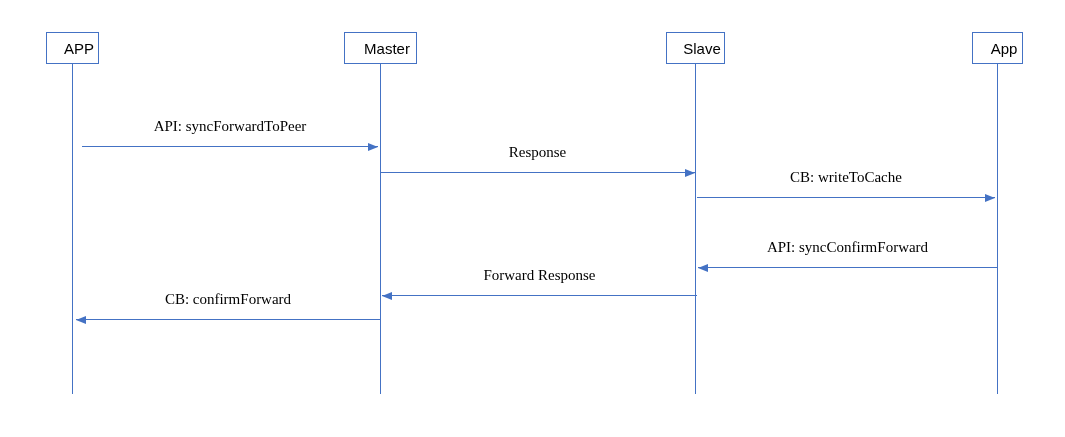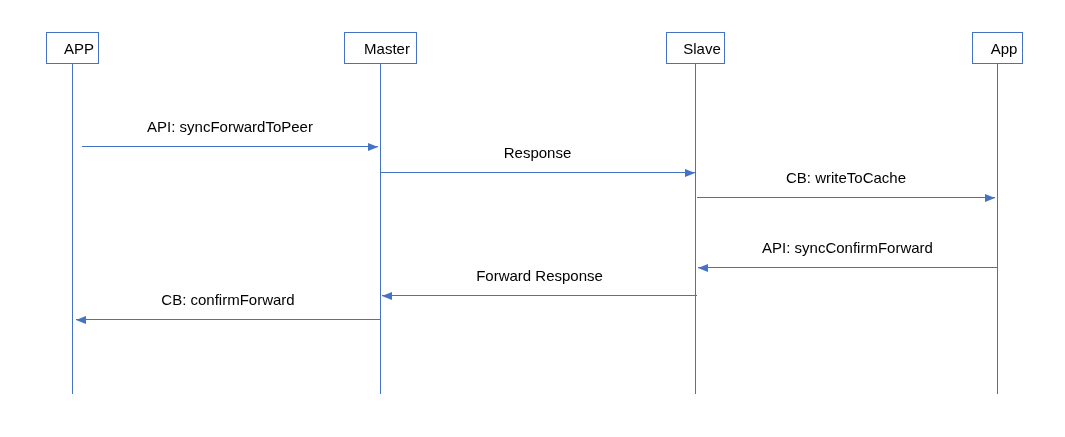--- a/index.html
+++ b/index.html
@@ -49,20 +49,21 @@
     border-top: 1.4px solid #4472C4;
   }
   .msg-label {
     position: absolute;
     left: 0; right: 0;
     bottom: 11px;
     text-align: center;
     font-size: 15px;
     color: #000000;
     white-space: nowrap;
+    font-family: Liberation Serif, serif;
   }
   .arrowhead {
     position: absolute;
     width: 0; height: 0;
     top: -3.3px;
     border-top: 4px solid transparent;
     border-bottom: 4px solid transparent;
   }
   .arrow-right .arrowhead { right: 0; border-left: 10px solid #4472C4; }
   .arrow-left  .arrowhead { left: 0;  border-right: 10px solid #4472C4; }

